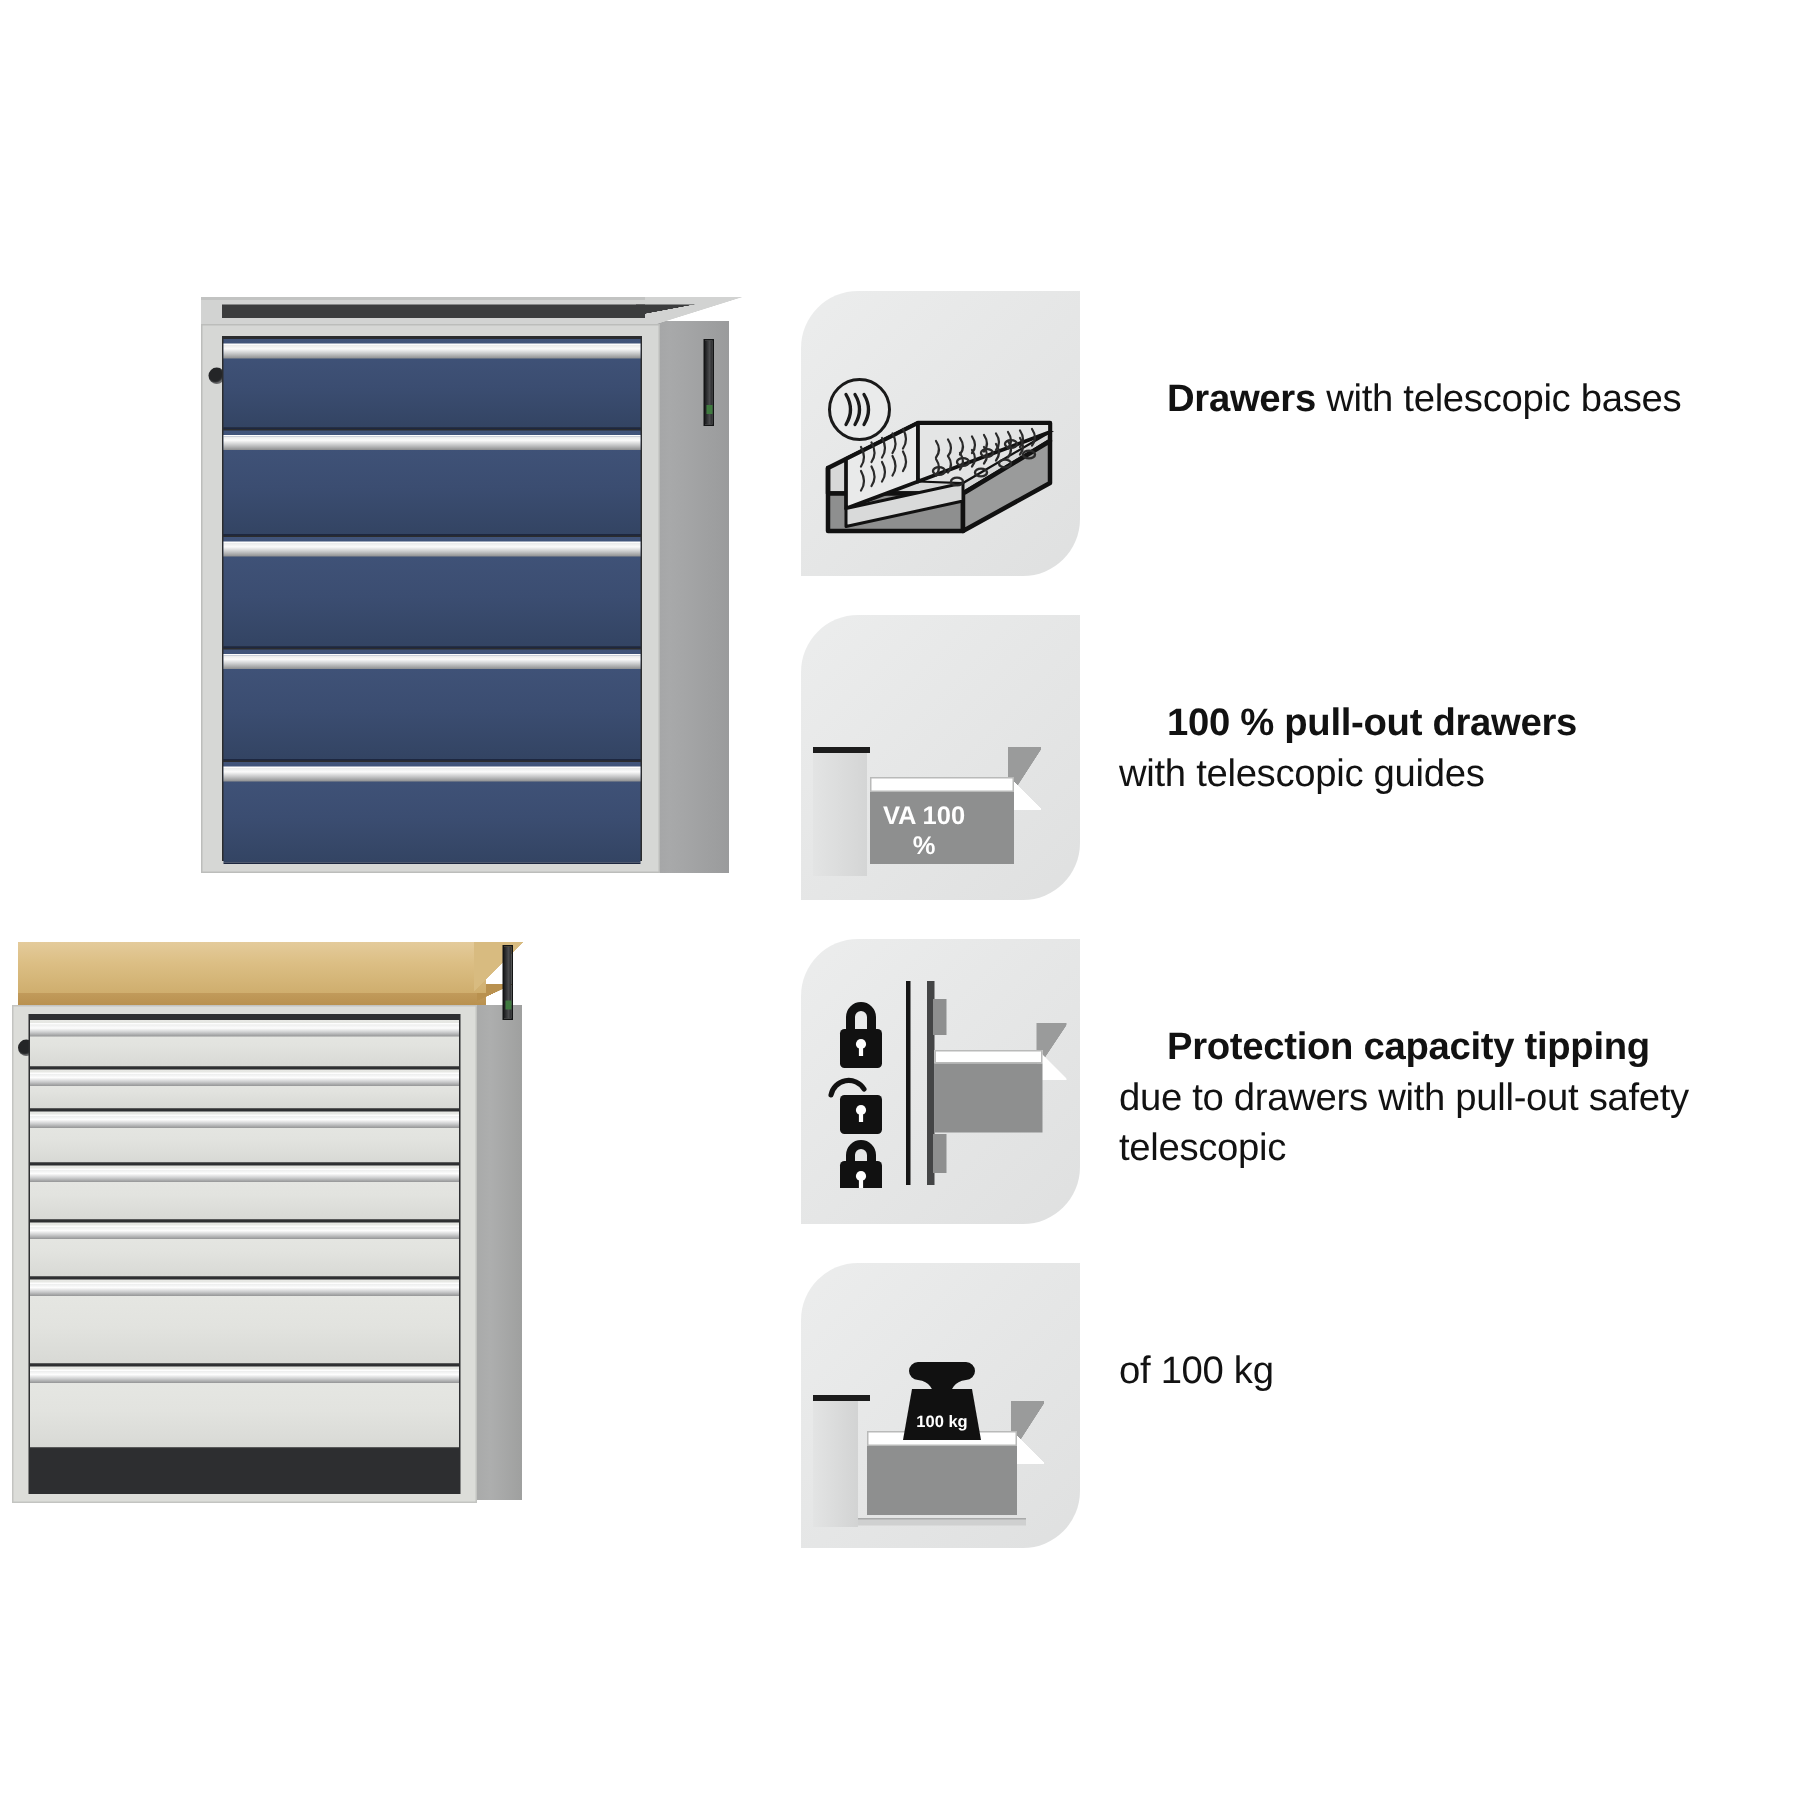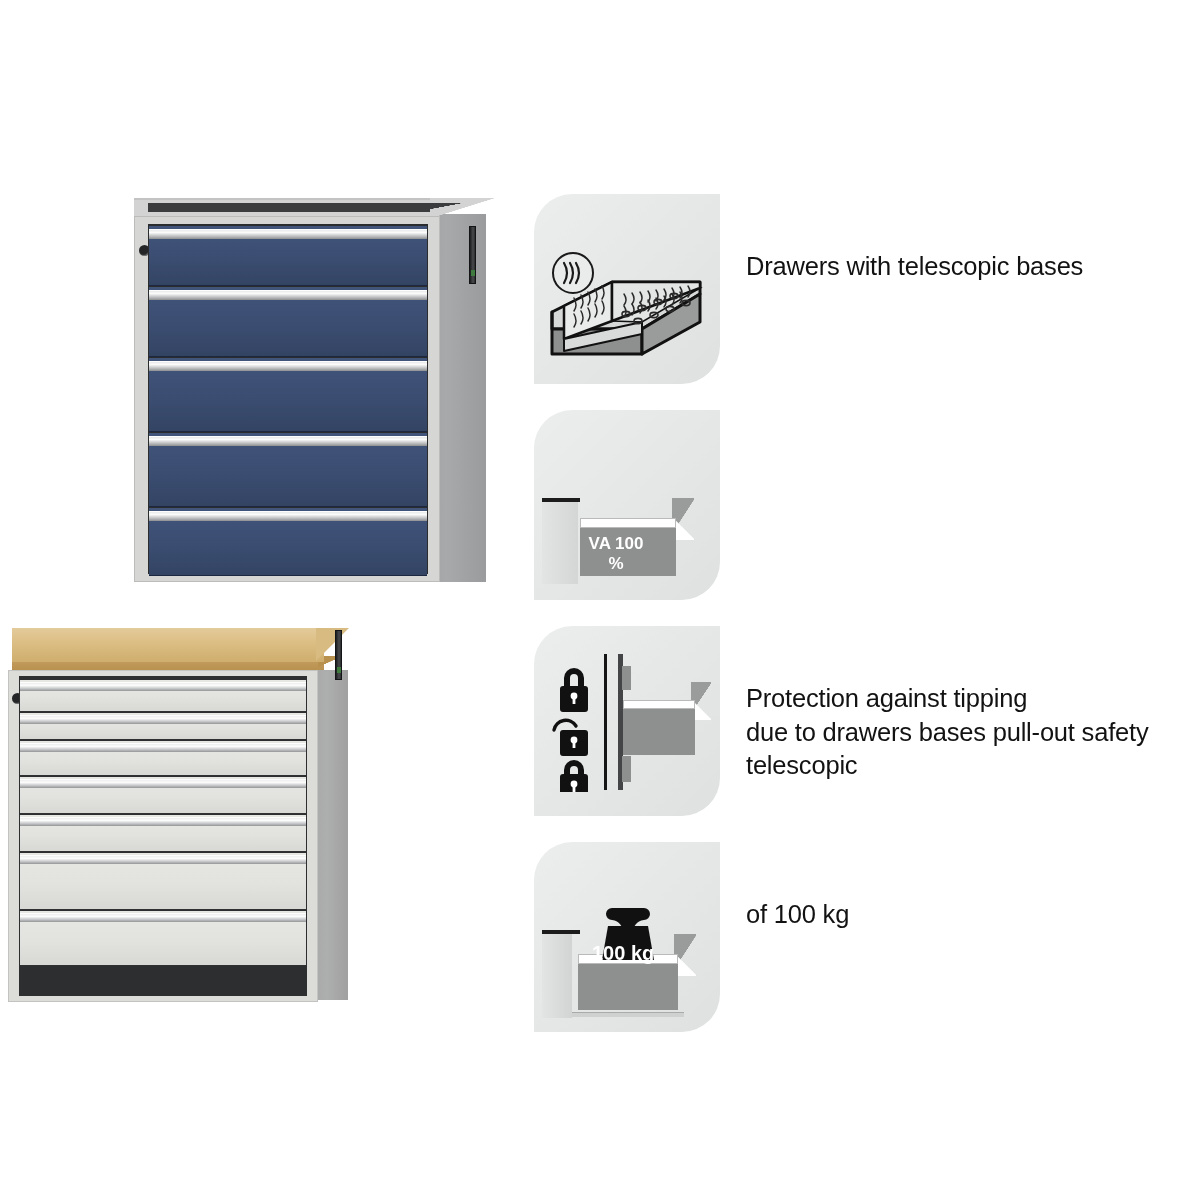--- a/index.html
+++ b/index.html
@@ -141,21 +141,21 @@
   }
   .ftext {
     margin-left: 26px;
     padding-top: 56px;
     font-size: 25.5px;
     line-height: 1.32;
     color: #121212;
     letter-spacing: -0.2px;
     max-width: 450px;
   }
-  .ftext .b { font-weight: normal; }
+  .ftext .b { font-weight: bold; margin-left: 32px; }
   .ftext .r { font-weight: normal; }
   .row-gap { height: 26px; }
 
   
   .t1-badge {
     position: absolute; left: 18px; top: 58px; width: 42px; height: 42px;
     border: 2.5px solid #1a1a1a; border-radius: 50%;
     background: #eaebeb;
   }
 
@@ -206,22 +206,22 @@
   .wt-wall { position: absolute; left: 8px; top: 92px; width: 30px; height: 84px;
              background: linear-gradient(to right, #e3e4e4, #d2d3d3); }
   .wt-drw-top { position: absolute; left: 44px; top: 112px; width: 100px; height: 10px; background:#fff; border:1px solid #b9bab9; }
   .wt-drw-face { position: absolute; left: 44px; top: 122px; width: 100px; height: 46px; background:#8e8f8f; }
   .wt-rail { position: absolute; left: 38px; top: 170px; width: 112px; height: 5px; background:#cfd0d0; border-top:1px solid #a9aaaa; }
   .wt-back { position: absolute; left: 140px; top: 92px; width: 22px; height: 34px;
              background: linear-gradient(to bottom right, #9a9b9b 52%, transparent 53%); }
   .wt-back2 { position: absolute; left: 140px; top: 112px; width: 22px; height: 22px;
              background: linear-gradient(to top right, #ffffff 52%, transparent 53%); }
   .weight-shape { position: absolute; left: 60px; top: 58px; width: 68px; height: 68px; }
-  .wt-label { position: absolute; left: 58px; top: 100px; width: 72px; 
-              color:#fff; font-weight:bold; font-size: 20px; }
+  .wt-label { position: absolute; left: 58px; top: 100px; width: 72px; text-align:center;
+              color:#fff; font-weight:bold; font-size: 11px; }
 </style>
 </head>
 <body>
 
 <div class="page">
 
   <div class="product-area">
 
     <div class="cab-blue">
       <div class="side"></div>
@@ -374,20 +374,24 @@
     <div class="feature-row">
       <div class="tile">
         <div class="wall-edge"></div>
         <div class="wall-body"></div>
         <div class="drw-back"></div>
         <div class="drw-back2"></div>
         <div class="drw-top"></div>
         <div class="drw-face"></div>
         <div class="drw-label">VA 100 %</div>
       </div>
+      <div class="ftext">
+        <div><span class="b">100 % pull-out drawers</span><span class="r"></span></div>
+        <div class="r">with telescopic guides</div>
+      </div>
     </div>
 
     <div class="row-gap"></div>
 
     <div class="feature-row">
       <div class="tile">
         <div class="lock-col">
           <svg width="52" height="132" viewBox="0 0 52 132">
 
             <g>
@@ -415,22 +419,22 @@
         <div class="pillar-a"></div>
         <div class="pillar-b"></div>
         <div class="t3-tab-t"></div>
         <div class="t3-tab-b"></div>
         <div class="t3-back"></div>
         <div class="t3-back2"></div>
         <div class="t3-drw-top"></div>
         <div class="t3-drw-face"></div>
       </div>
       <div class="ftext">
-        <div><span class="b">Protection against tipping</span><span class="r"></span></div>
-        <div class="r">due to drawers bases pull-out safety</div>
+        <div><span class="b">Protection capacity tipping</span><span class="r"></span></div>
+        <div class="r">due to drawers with pull-out safety</div>
         <div class="r">telescopic</div>
       </div>
     </div>
 
     <div class="row-gap"></div>
 
     <div class="feature-row">
       <div class="tile">
         <div class="wt-bar"></div>
         <div class="wt-wall"></div>

